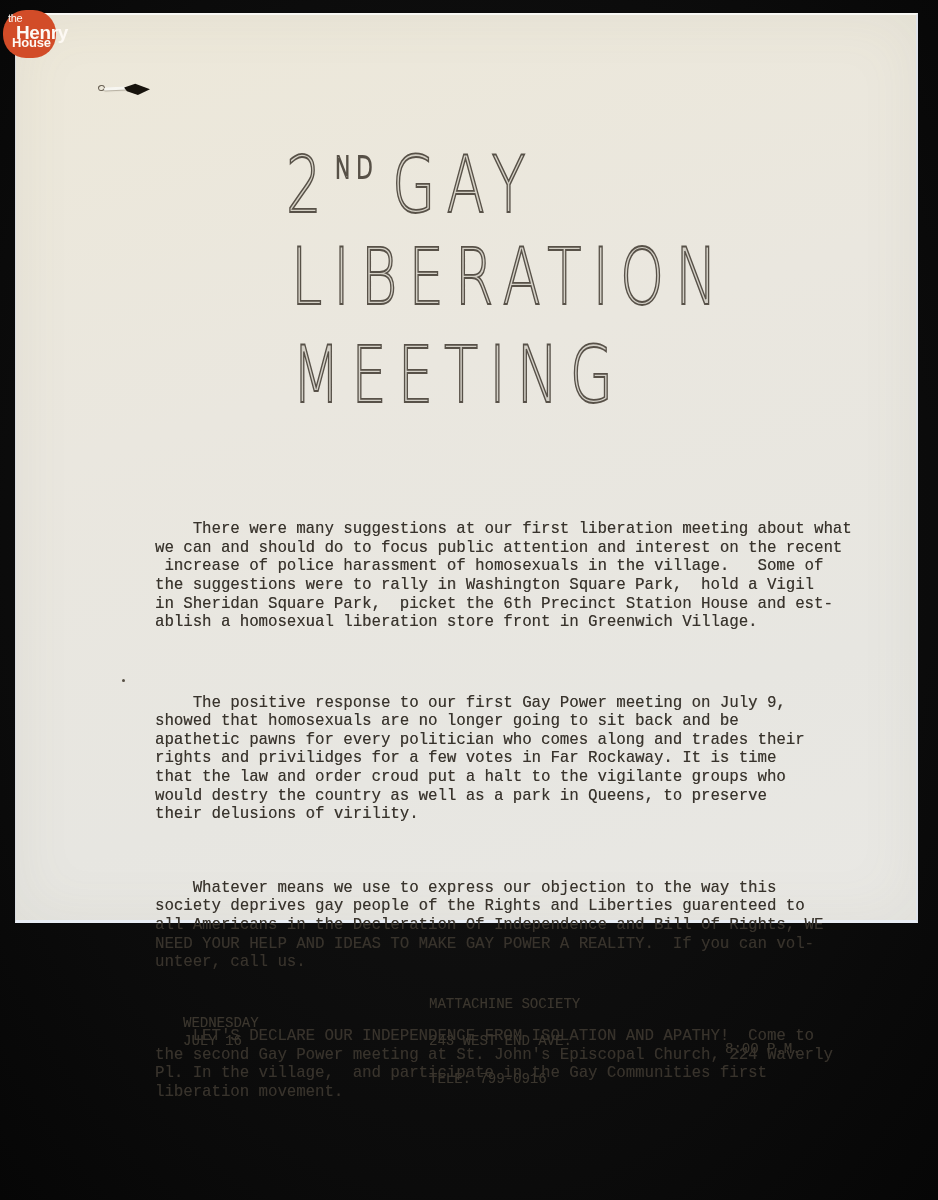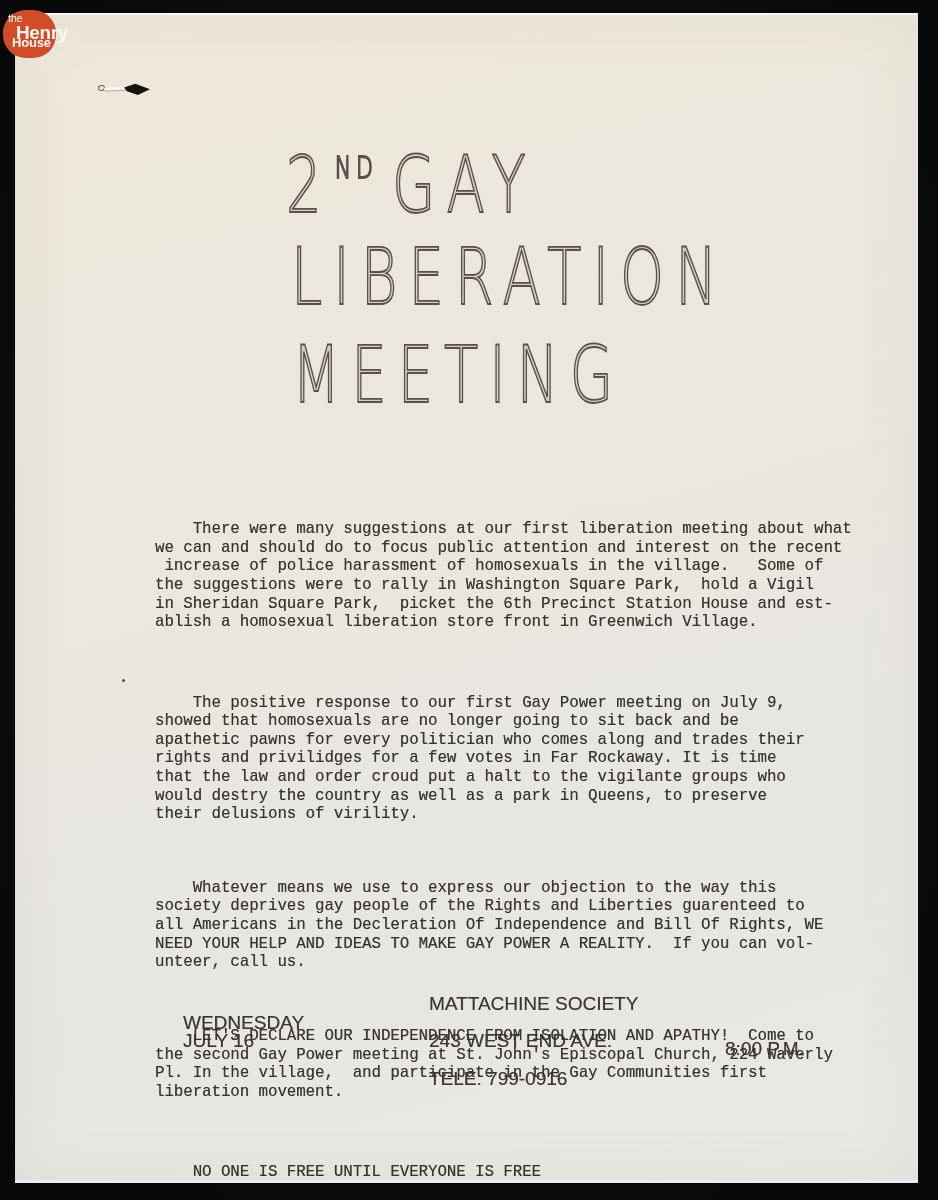--- a/index.html
+++ b/index.html
@@ -9,21 +9,21 @@
     position: relative;
     overflow: hidden;
     font-family: "Liberation Sans", sans-serif;
   }
   .frame {
     position: absolute; inset: 0;
     background: radial-gradient(ellipse at 50% 45%, #141414 0%, #0b0b0b 70%, #060606 100%);
   }
   .paper {
     position: absolute;
-    left: 15px; top: 13px; width: 903px; height: 1170px;
+    left: 15px; top: 13px; width: 903px; height: 910px;
     background: linear-gradient(165deg, #ede8d9 0%, #eae7df 40%, #e7e6e1 75%, #e9e8e4 100%);
     border-top: 2px solid #f8f8f4;
     border-bottom: 3px solid #e8edf5;
     border-left: 1px solid #d8dade;
     border-right: 2px solid #dfe3ea;
     box-sizing: border-box;
     box-shadow: inset 0 0 60px rgba(120,110,90,0.08);
   }
   
   .logo {
@@ -106,22 +106,22 @@
     white-space: pre;
   }
   .para { margin: 6px; }
   .para + .para { margin-top: 18.6px; }
   .para.tight { margin-top: 12px; }
   .slogan { margin-top: 12px; }
 
   
   .foot {
     position: absolute;
-    font-family: Liberation Sans, sans-serif;
-    font-size: 19px;
+    font-family: Liberation Mono, monospace;
+    font-size: 14px;
     line-height: 18.6px;
     color: #3b362e;
     text-shadow: 0.3px 0.3px 0.5px rgba(56,51,44,0.5);
     white-space: pre;
     text-align: center;
   }
   .foot-org   { left: 413px; top: 980px;  }
   .foot-day   { left: 167px; top: 999px;  }
   .foot-date  { left: 167px; top: 1017px; }
   .foot-addr  { left: 413px; top: 1017px; }
@@ -162,21 +162,20 @@
 their delusions of virility.</p>
       <p class="para tight">    Whatever means we use to express our objection to the way this
 society deprives gay people of the Rights and Liberties guarenteed to
 all Americans in the Decleration Of Independence and Bill Of Rights, WE
 NEED YOUR HELP AND IDEAS TO MAKE GAY POWER A REALITY.  If you can vol-
 unteer, call us.</p>
       <p class="para tight">    LET'S DECLARE OUR INDEPENDENCE FROM ISOLATION AND APATHY!  Come to
 the second Gay Power meeting at St. John's Episcopal Church, 224 Waverly
 Pl. In the village,  and participate in the Gay Communities first
 liberation movement.</p>
-      <p class="para slogan">    NO ONE IS FREE UNTIL EVERYONE IS FREE</p>
     </div>
 
     <div class="foot foot-org">MATTACHINE SOCIETY</div>
     <div class="foot foot-day">WEDNESDAY</div>
     <div class="foot foot-date">JULY 16</div>
     <div class="foot foot-addr">243 WEST END AVE.</div>
     <div class="foot foot-time">8:00 P.M.</div>
     <div class="foot foot-phone">TELE: 799-0916</div>
 
   </div>

